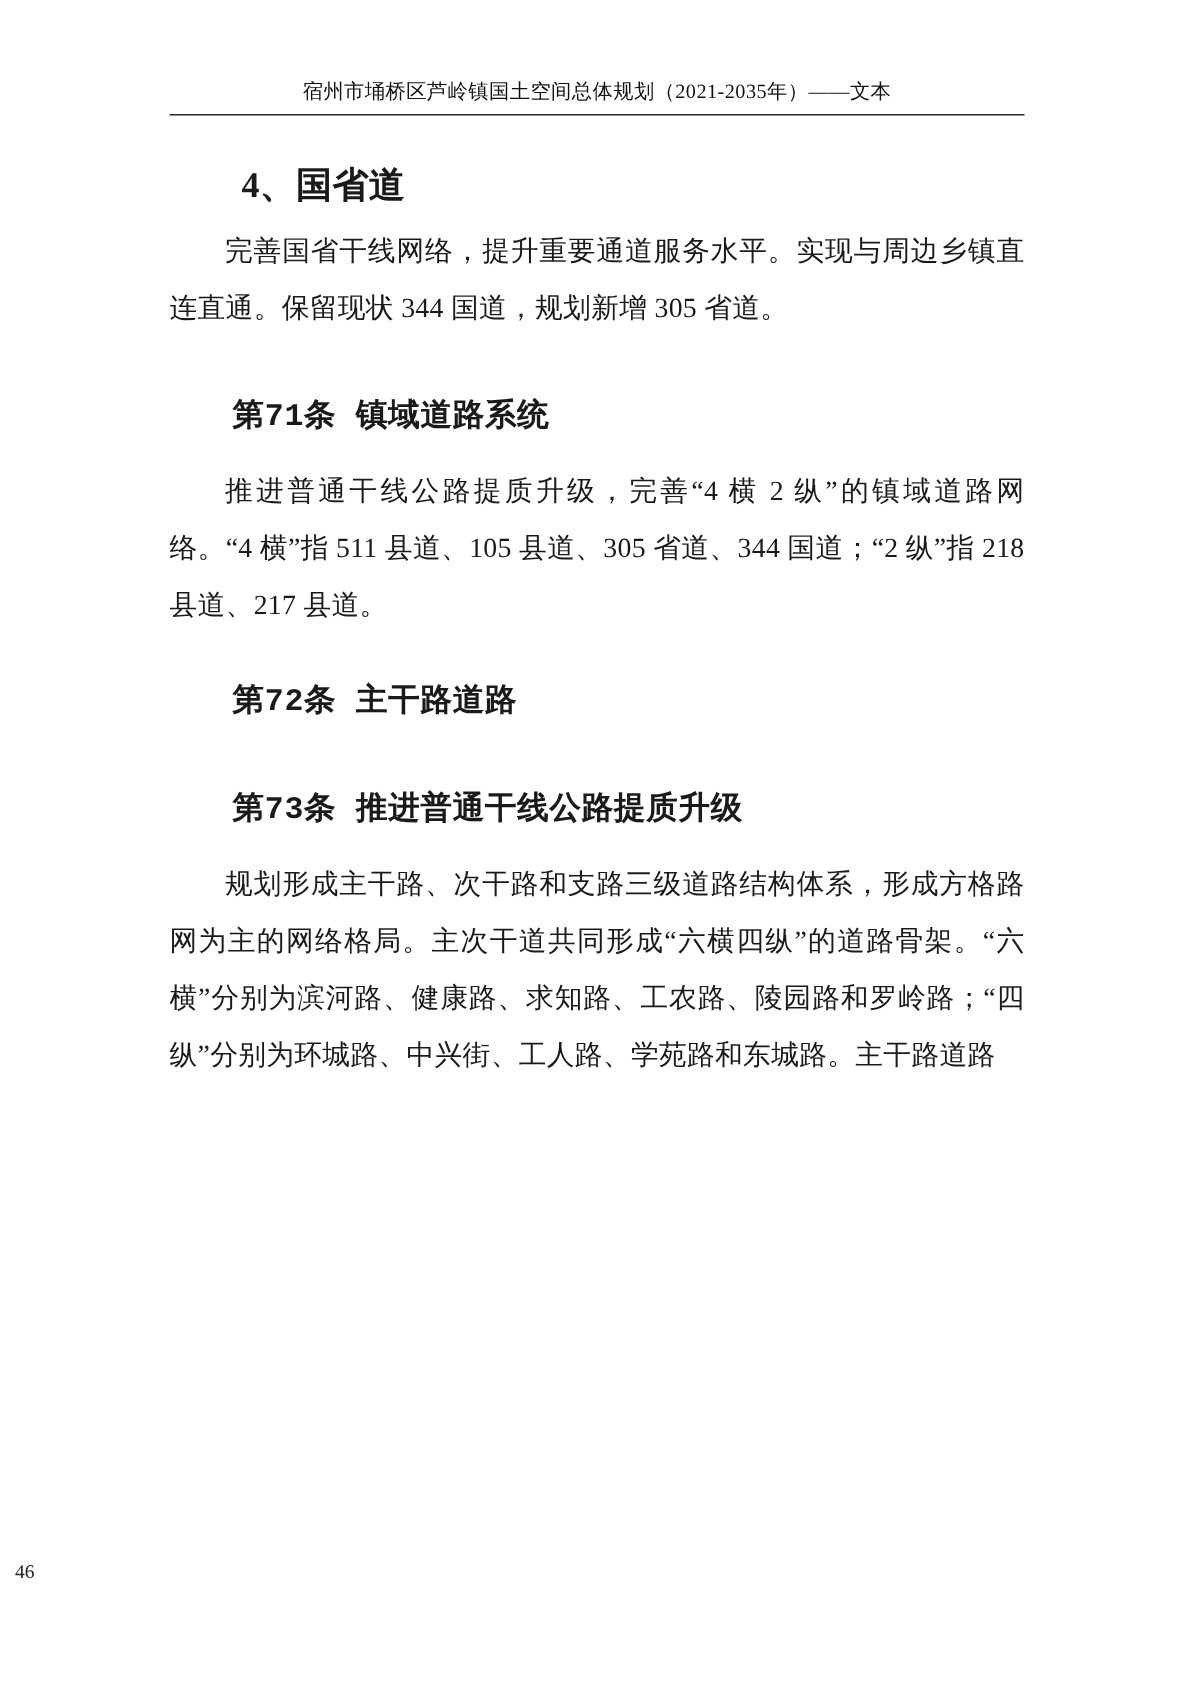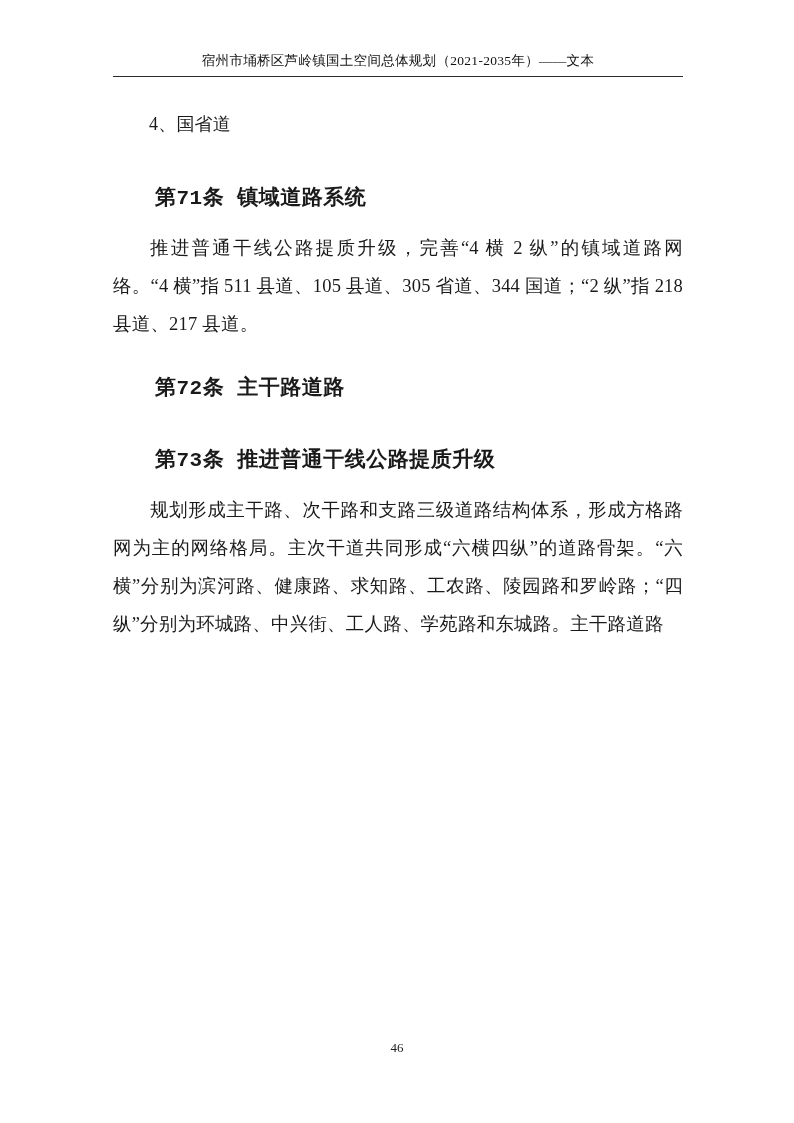--- a/index.html
+++ b/index.html
@@ -47,57 +47,58 @@
     text-align: justify;
     text-justify: inter-ideograph;
     letter-spacing: 0.2px;
   }
   .indent {
     text-indent: 2em;
   }
   .sub-head {
     margin: 0 0 6px 0;
     text-indent: 2em;
-    font-size: 18px;
+    font-size: 24px;
     line-height: 38px;
-    font-weight: normal;
+    font-weight: bold;
   }
   h2.section {
     margin: 16px 0 10px 0;
     text-indent: 2em;
     font-size: 21px;
     line-height: 40px;
     font-weight: bold;
     letter-spacing: 0.5px;
     font-family: Liberation Mono, monospace;
   }
   .spacer-sm { height: 6px; }
   .spacer-md { height: 14px; }
   .page-number {
     position: absolute;
     left: 0;
     right: 0;
     top: 1040px;
-    text-align: center;
     font-size: 13px;
     color: #222;
+    padding-left: 10px;
   }
 </style>
 </head>
 <body>
 
 <div class="page">
 
   <div class="content">
 
     <div class="header">宿州市埇桥区芦岭镇国土空间总体规划（2021-2035年）——文本</div>
     <hr class="header-rule">
 
     <p class="sub-head">4、国省道</p>
 
+    <p class="indent">完善国省干线网络，提升重要通道服务水平。实现与周边乡镇直连直通。保留现状 344 国道，规划新增 305 省道。</p>
 
     <div class="spacer-md"></div>
 
     <h2 class="section">第71条 镇域道路系统</h2>
 
     <p class="indent">推进普通干线公路提质升级，完善“4 横 2 纵”的镇域道路网络。“4 横”指 511 县道、105 县道、305 省道、344 国道；“2 纵”指 218 县道、217 县道。</p>
 
 
     <div class="spacer-sm"></div>
 

